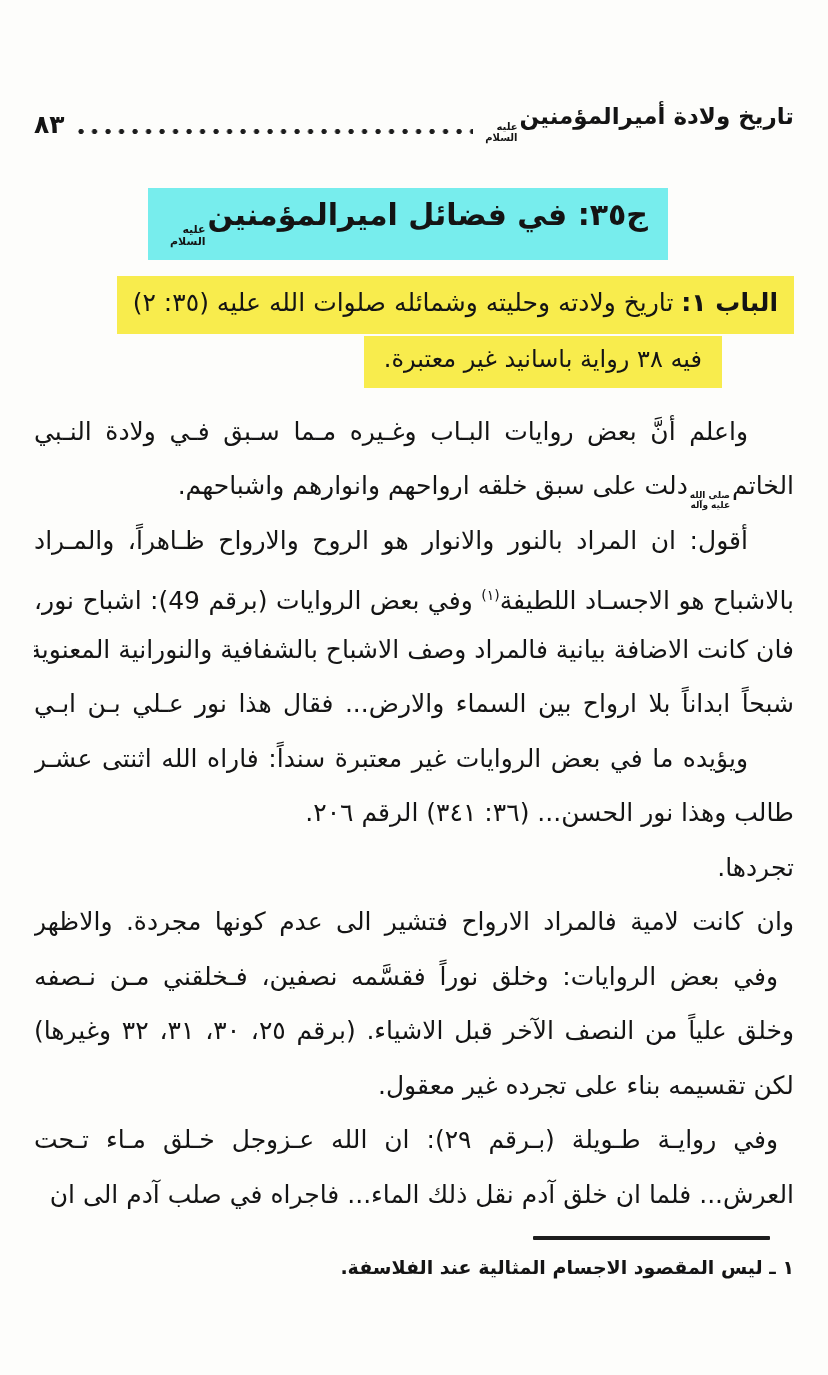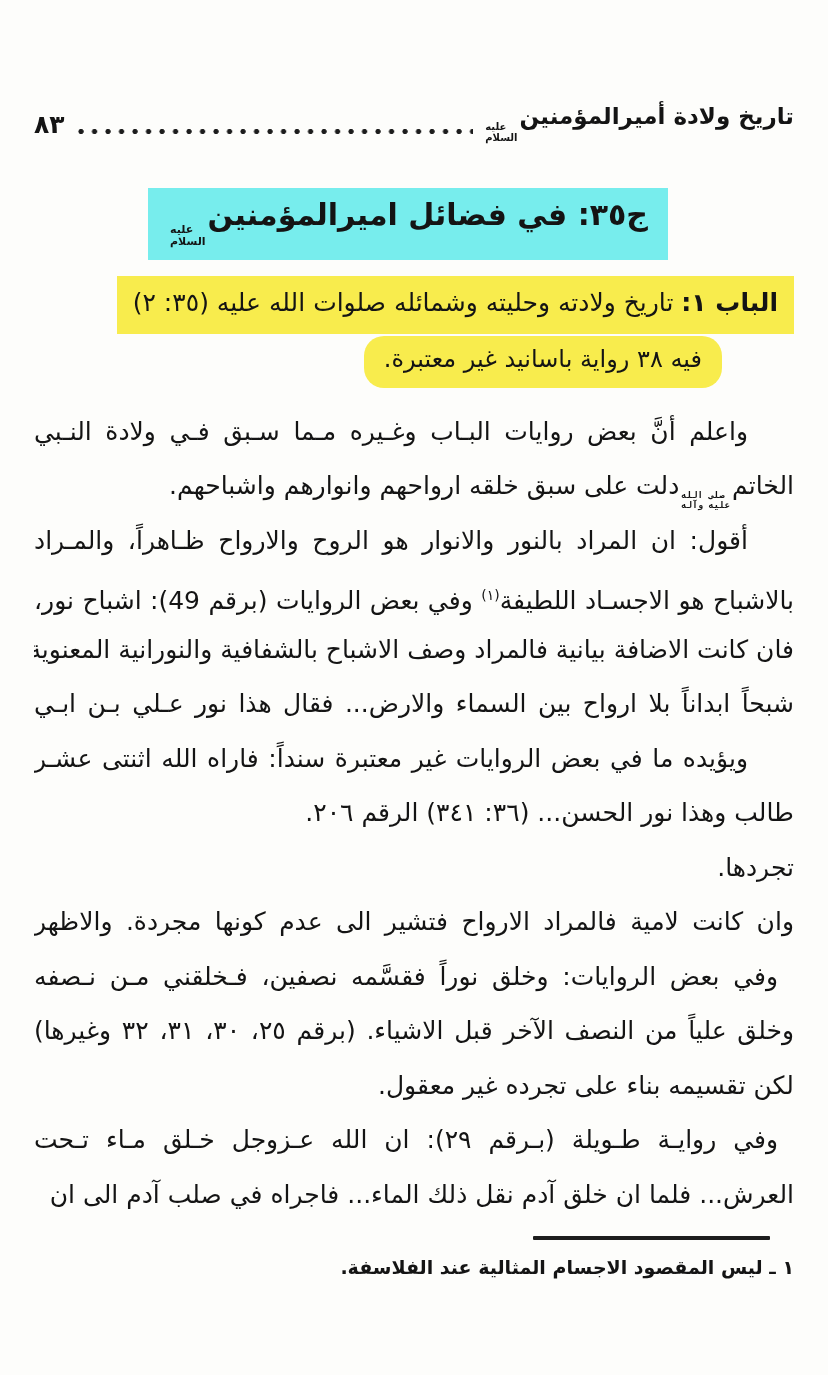--- a/index.html
+++ b/index.html
@@ -22,25 +22,25 @@
   }
   .head-title{ font-size:23px; line-height:40px; white-space:nowrap; }
   .leader{
     flex:1 1 auto; height:7px; margin:0 10px 9px 12px;
     background-image:radial-gradient(circle at 4px 3.5px, #1c1c1c 2.3px, transparent 2.9px);
     background-size:13.5px 7px; background-repeat:repeat-x;
   }
   .pagenum{ font-size:25px; line-height:38px; letter-spacing:2px; }
   
   .hon{
-    display:inline-flex; flex-direction:column; align-items:flex-end;
+    display:inline-flex; flex-direction:column; align-items:flex-start;
     font-size:10px; line-height:1.08; font-weight:bold;
     vertical-align:-6px; margin:0 2px; white-space:nowrap;
   }
-  .hon.saww{ font-size:9px; vertical-align:-4px;font-family:Liberation Mono, monospace; }
+  .hon.saww{ font-size:9px; vertical-align:-4px; }
   
   .sec-title-row{ margin-top:44px; text-align:center; }
   .sec-title{
     display:inline-block; background:var(--title-highlight);
     min-width:436px; padding:8px 20px 12px;
     font-size:30px; font-weight:bold; line-height:38px; white-space:nowrap;
     transform:translateX(-6px);
   }
   .sec-title .hon{ font-size:11px; vertical-align:-8px; }
   
@@ -48,21 +48,21 @@
   .bab-l1{
     display:inline-block; background:var(--bab-highlight);
     padding:9px 16px 13px; font-size:25px; line-height:36px; white-space:nowrap;
     max-width:756px;
   }
   .bab-l1 b{ font-weight:bold; }
   .bab-l2-row{ margin-top:2px; text-align:right; }
   .bab-l2{
     display:inline-block; background:var(--bab-highlight);
     margin-right:72px; padding:7px 20px 12px;
-    font-size:24px; line-height:33px; white-space:nowrap;border-radius:20px;
+    font-size:24px; line-height:33px; white-space:nowrap;
   }
   
   .body-text{ margin-top:17px; font-size:25px; }
   .line{
     height:54.5px; line-height:54.5px; overflow:hidden;
     text-align:justify; text-align-last:justify; white-space:nowrap;
   }
   .line.end{ text-align:right; text-align-last:right; }
   .line.ind-lg{ padding-right:46px; }
   .line.ind-sm{ padding-right:16px; }

